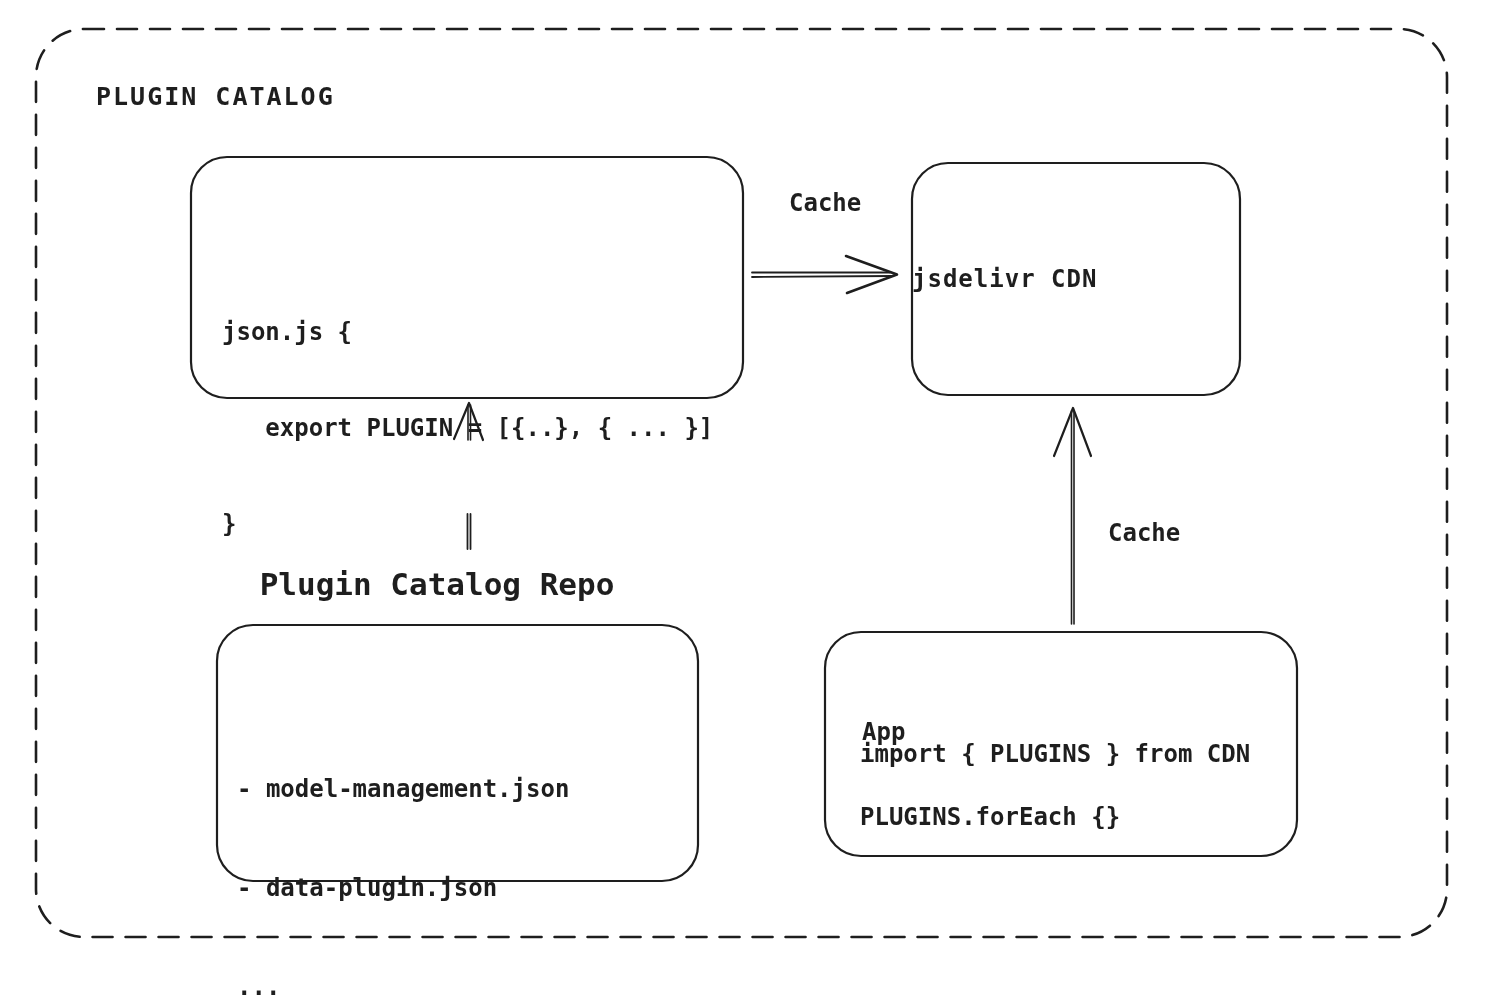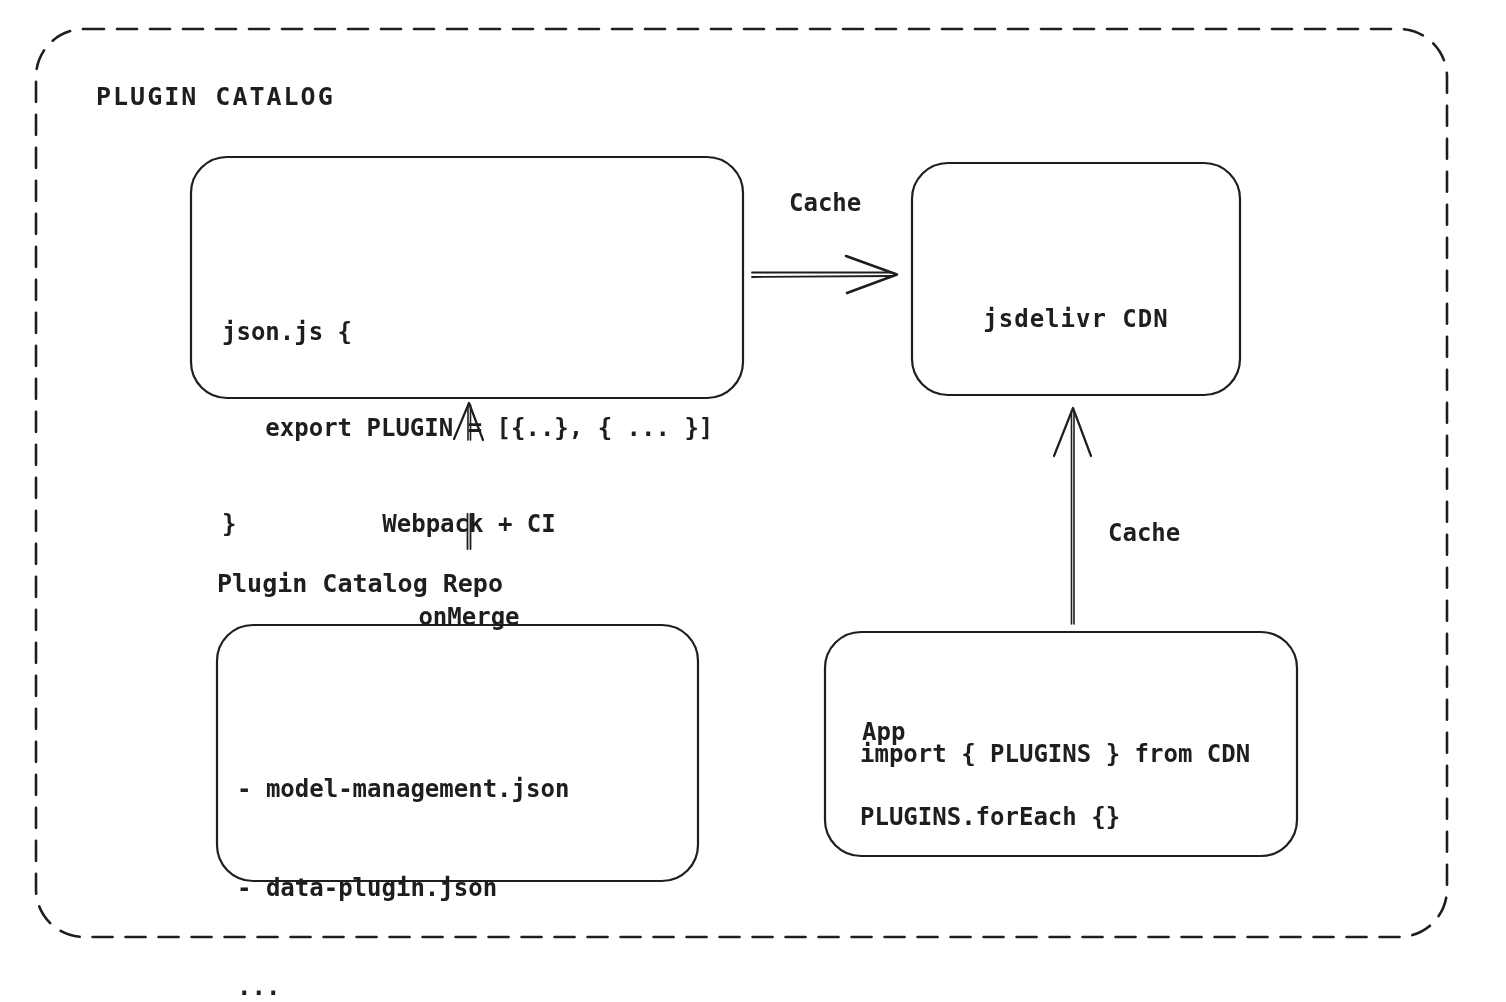--- a/index.html
+++ b/index.html
@@ -41,32 +41,32 @@
   }
   .npm-code {
     left: 222px; top: 252px;
     line-height: 32px;
   }
   .cache-label {
     left: 789px; top: 188px;
   }
   .cdn-label {
     left: 912px; top: 264px; width: 328px;
-    text-align: center;
+    text-align: left;
     letter-spacing: 1px;
-    margin-top: 40px;
   }
   .build-label {
     left: 319px; top: 447px; width: 300px;
     text-align: center;
     line-height: 31px;
   }
   .repo-title {
     left: 217px; top: 569px; width: 440px;
-    font-size: 25px;
+    text-align: center;
+    font-size: 31px;
   }
   .repo-items {
     left: 237px; top: 707px;
     line-height: 33px;
   }
   .app-title {
     left: 862px; top: 681px; margin-top: 36px;
   }
   .app-code-1 {
     left: 860px; top: 739px;
@@ -121,24 +121,20 @@
   <div class="label npm-code">
     <div>json.js {</div>
     <div>   export PLUGIN = [{..}, { ... }]</div>
     <div>}</div>
   </div>
 
   <div class="label cache-label">Cache</div>
 
   <div class="label cdn-label">jsdelivr CDN</div>
 
-  <div class="label build-label">
-    <div>Webpack + CI</div>
-    <div>onMerge</div>
-  </div>
 
   <div class="label repo-title">Plugin Catalog Repo</div>
   <div class="label repo-items">
     <div>- model-management.json</div>
     <div>- data-plugin.json</div>
     <div>...</div>
   </div>
 
   <div class="label app-title">App</div>
   <div class="label app-code-1">import { PLUGINS } from CDN</div>

